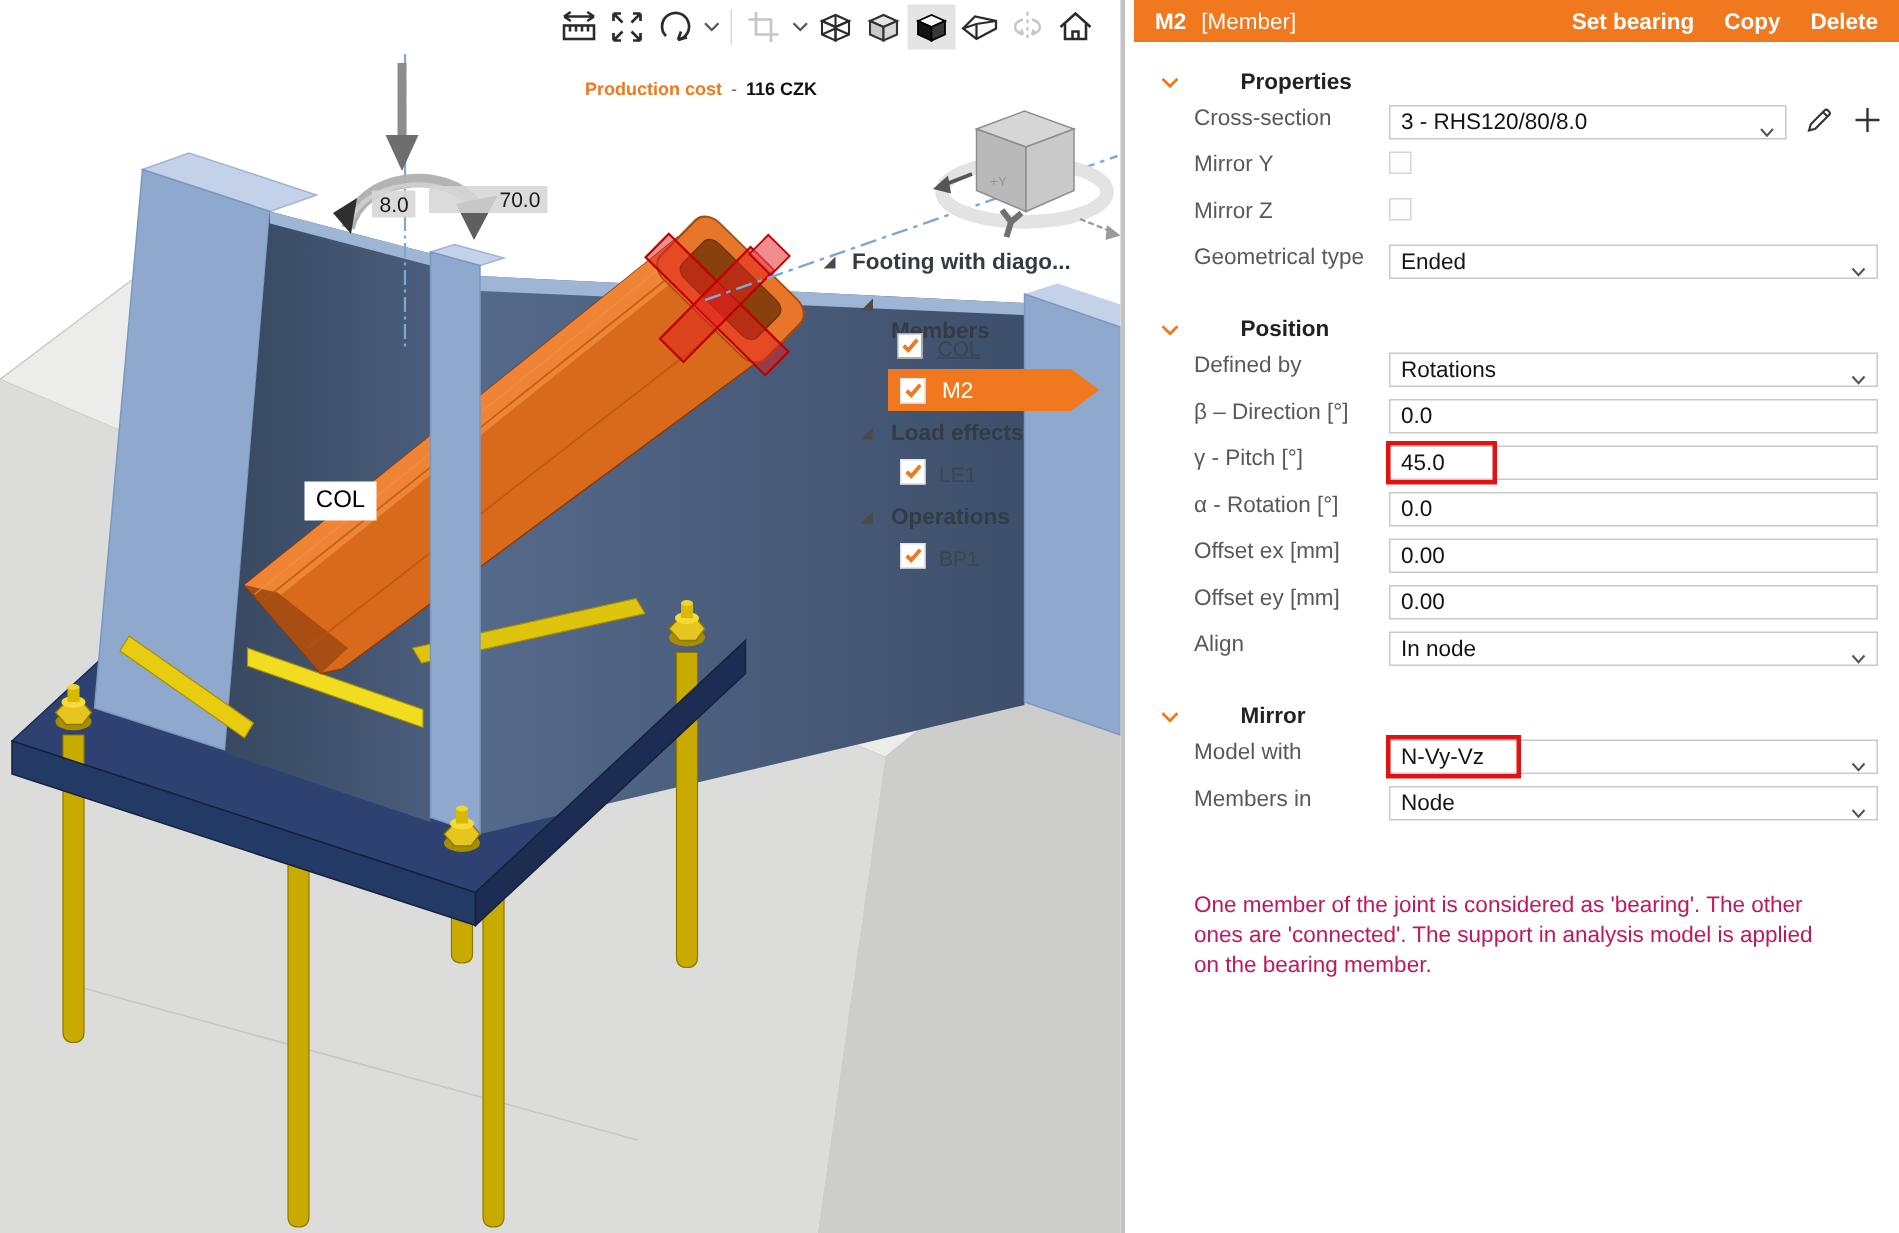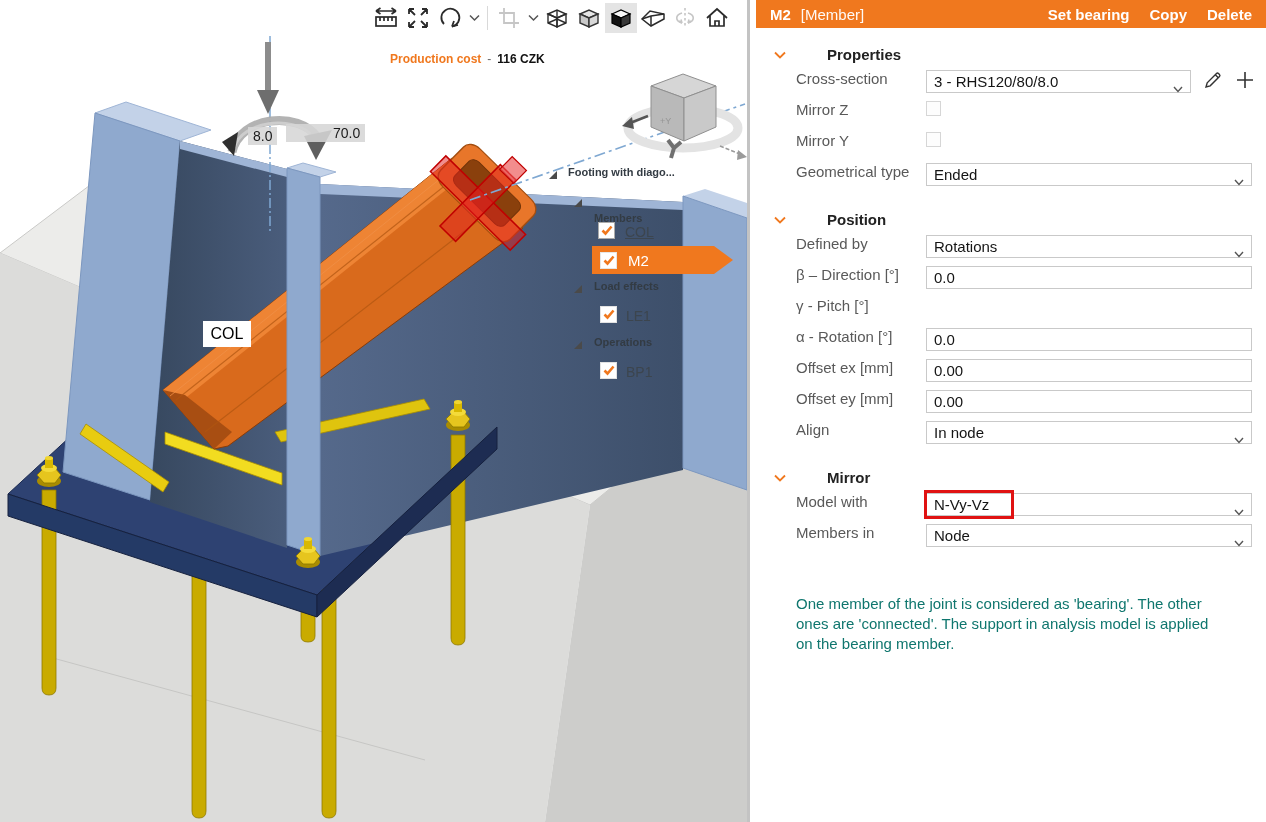--- a/index.html
+++ b/index.html
@@ -17,21 +17,21 @@
   .prod-cost{position:absolute;left:390px;top:52px;font-size:12px;white-space:nowrap;}
   .prod-cost .pc-label{color:#f0781e;font-weight:bold;}
   .prod-cost .pc-sep{color:#666;margin:0 6px;}
   .prod-cost .pc-value{color:#111;font-weight:bold;}
   .rot-label{position:absolute;background:rgba(214,214,214,.88);color:#1a1a1a;font-size:14px;padding:1px 5px;}
   .rl-small{left:248px;top:127px;}
   .rl-large{left:286px;top:124px;padding-left:47px;}
   .scene-label{position:absolute;left:203px;top:321px;width:48px;height:26px;background:#fff;color:#000;font-size:16px;display:flex;align-items:center;justify-content:center;}
   
   .tree-exp{position:absolute;width:10px;height:10px;}
-  .tree-bold{position:absolute;font-size:11px;font-weight:bold;color:#333b43;white-space:nowrap;}
+  .tree-bold{position:absolute;font-size:15px;font-weight:bold;color:#333b43;white-space:nowrap;}
   .tree-item-label{position:absolute;font-size:14px;color:#3c454e;white-space:nowrap;}
   .tree-cb{position:absolute;width:17px;height:17px;background:#fff;border:1px solid #ababab;box-sizing:border-box;display:flex;align-items:center;justify-content:center;}
   .tree-cb.lt{border-color:#e2e2e2;}
   .m2-banner{position:absolute;left:592px;top:246px;width:122px;height:28px;background:#f0781e;display:flex;align-items:center;padding-left:8px;box-sizing:border-box;}
   .m2-banner::after{content:"";position:absolute;right:-19px;top:0;border-top:14px solid transparent;border-bottom:14px solid transparent;border-left:19px solid #f0781e;}
   .m2-banner .tree-cb{position:static;flex:none;border-color:#e6e6e6;}
   .m2-banner .m2-label{color:#fff;font-size:15px;margin-left:11px;}
   .u{text-decoration:underline;}
   
   .divider{position:absolute;left:747px;top:0;width:3px;height:822px;background:#c3c3c3;}
@@ -49,21 +49,21 @@
   .row{display:flex;align-items:flex-start;margin:7px 14px 7px 40px;height:24px;}
   .lbl{width:130px;flex:none;font-size:15px;color:#595959;}
   .dd{position:relative;flex:1;height:23px;border:1px solid #c9c9c9;background:#fff;display:flex;align-items:center;font-size:15px;color:#141414;padding:0 24px 0 7px;box-sizing:border-box;}
   .dd .chev{position:absolute;right:7px;top:8px;color:#555;}
   .dd.cs{flex:none;width:265px;}
   .ti{flex:1;height:23px;border:1px solid #c9c9c9;background:#fff;font-family:"Liberation Sans",sans-serif;font-size:15px;color:#141414;padding:0 7px;box-sizing:border-box;}
   .ctrl-wrap{position:relative;flex:1;display:flex;}
   .hl-box{position:absolute;left:-2px;top:-3px;height:29px;border:3px solid #e01212;box-sizing:border-box;pointer-events:none;z-index:2;}
   .cb{width:15px;height:15px;border:1px solid #d6d6d6;background:#fdfdfd;box-sizing:border-box;}
   .row-icon{margin-left:12px;color:#333;display:flex;cursor:pointer;}
-  .help{margin:46px 40px 0 40px;width:430px;font-size:15px;line-height:20px;color:#0f766e;}
+  .help{margin:46px 40px 0 40px;width:430px;font-size:15px;line-height:20px;color:#be185d;}
 </style>
 </head>
 <body>
 
 <div class="app">
 
   <div class="viewport">
 
     <svg class="scene" width="747" height="822" viewBox="0 0 747 822">
       <defs>
@@ -371,25 +371,25 @@
             <path d="M3 17 L4.2 12.8 L13.5 3.5 Q14.5 2.5 15.7 3.7 L16.3 4.3 Q17.5 5.5 16.5 6.5 L7.2 15.8 Z M12.3 4.7 L15.3 7.7"></path>
           </svg>
         </span>
         <span class="row-icon">
           <svg width="20" height="20" viewBox="0 0 20 20" fill="none" stroke="currentColor" stroke-width="1.6">
               <path d="M10 2 V18 M2 10 H18"></path>
             </svg>
         </span>
       </div>
       <div class="row">
+        <span class="lbl">Mirror Y</span>
+        <span class="cb"></span>
+      </div>
+      <div class="row">
         <span class="lbl">Mirror Z</span>
-        <span class="cb"></span>
-      </div>
-      <div class="row">
-        <span class="lbl">Mirror Y</span>
         <span class="cb"></span>
       </div>
       <div class="row">
         <span class="lbl">Geometrical type</span>
         <div class="dd">
           <span>Ended</span>
           <span class="chev"><svg width="10" height="7" viewBox="0 0 10 7" fill="none" stroke="currentColor" stroke-width="1.4">
                 <path d="M1 1 L5 5.5 L9 1"></path>
               </svg></span>
         </div>
@@ -413,20 +413,24 @@
                 <path d="M1 1 L5 5.5 L9 1"></path>
               </svg></span>
         </div>
       </div>
       <div class="row">
         <span class="lbl">β – Direction [°]</span>
         <input class="ti" value="0.0" style="">
       </div>
       <div class="row">
         <span class="lbl">γ - Pitch [°]</span>
+        <div class="ctrl-wrap">
+          <input class="ti" value="45.0" style="">
+          <span class="hl-box" style="width:74px;"></span>
+        </div>
       </div>
       <div class="row">
         <span class="lbl">α - Rotation [°]</span>
         <input class="ti" value="0.0" style="">
       </div>
       <div class="row">
         <span class="lbl">Offset ex [mm]</span>
         <input class="ti" value="0.00" style="">
       </div>
       <div class="row">

